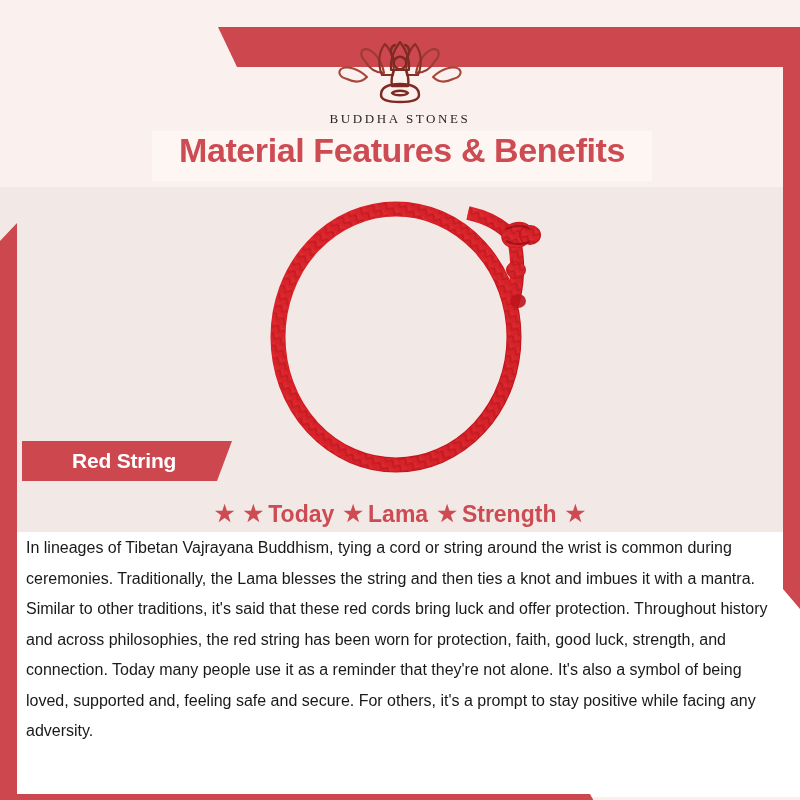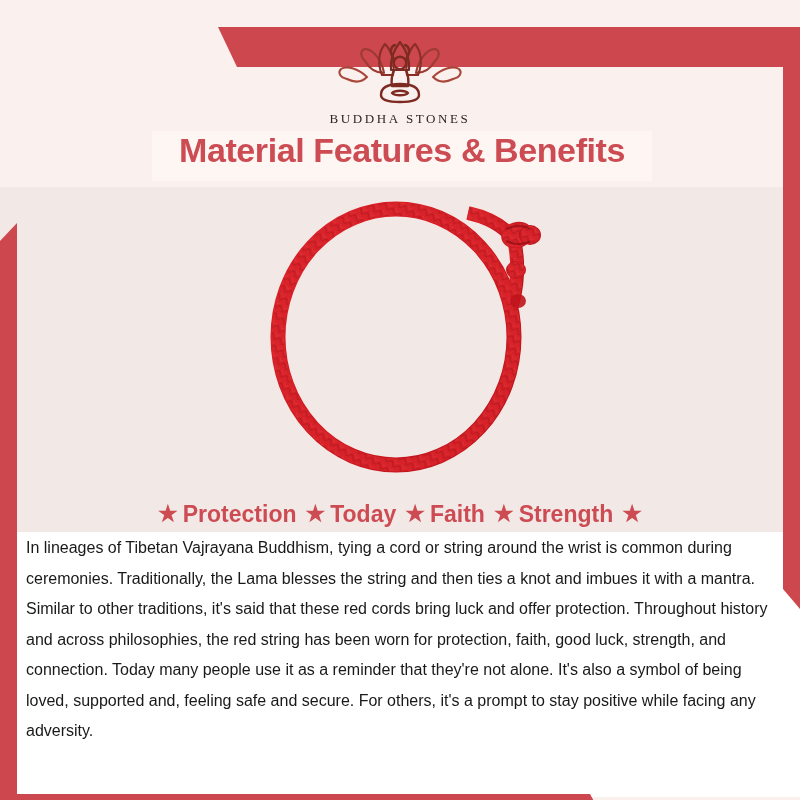--- a/index.html
+++ b/index.html
@@ -208,33 +208,35 @@
         <ellipse cx="262" cy="40" rx="10" ry="9" fill="url(#braid)" opacity="0.95"></ellipse>
         <path d="M238 34 C246 30 256 30 262 34" stroke="#8f0d14" stroke-width="2" fill="none" opacity="0.7"></path>
         <path d="M238 46 C246 50 256 50 262 46" stroke="#8f0d14" stroke-width="2" fill="none" opacity="0.7"></path>
         <ellipse cx="248" cy="75" rx="10" ry="9" fill="#c8161e"></ellipse>
         <ellipse cx="248" cy="75" rx="9" ry="8" fill="url(#braid)" opacity="0.95"></ellipse>
         <ellipse cx="250" cy="106" rx="8" ry="7" fill="#c0141c" opacity="0.9"></ellipse>
       </g>
     </svg>
   </div>
 
+  <div class="label-banner">
+    <span class="label-text">Red String</span>
+  </div>
 
   <div class="benefits">
     <span class="benefit">
       <span class="star">★</span>
-      <span>Protection</span>
     </span>
     <span class="benefit">
       <span class="star">★</span>
       <span>Today</span>
     </span>
     <span class="benefit">
       <span class="star">★</span>
-      <span>Faith</span>
+      <span>Lama</span>
     </span>
     <span class="benefit">
       <span class="star">★</span>
       <span>Strength</span>
     </span>
     <span class="benefit">
       <span class="star">★</span>
     </span>
   </div>
 

